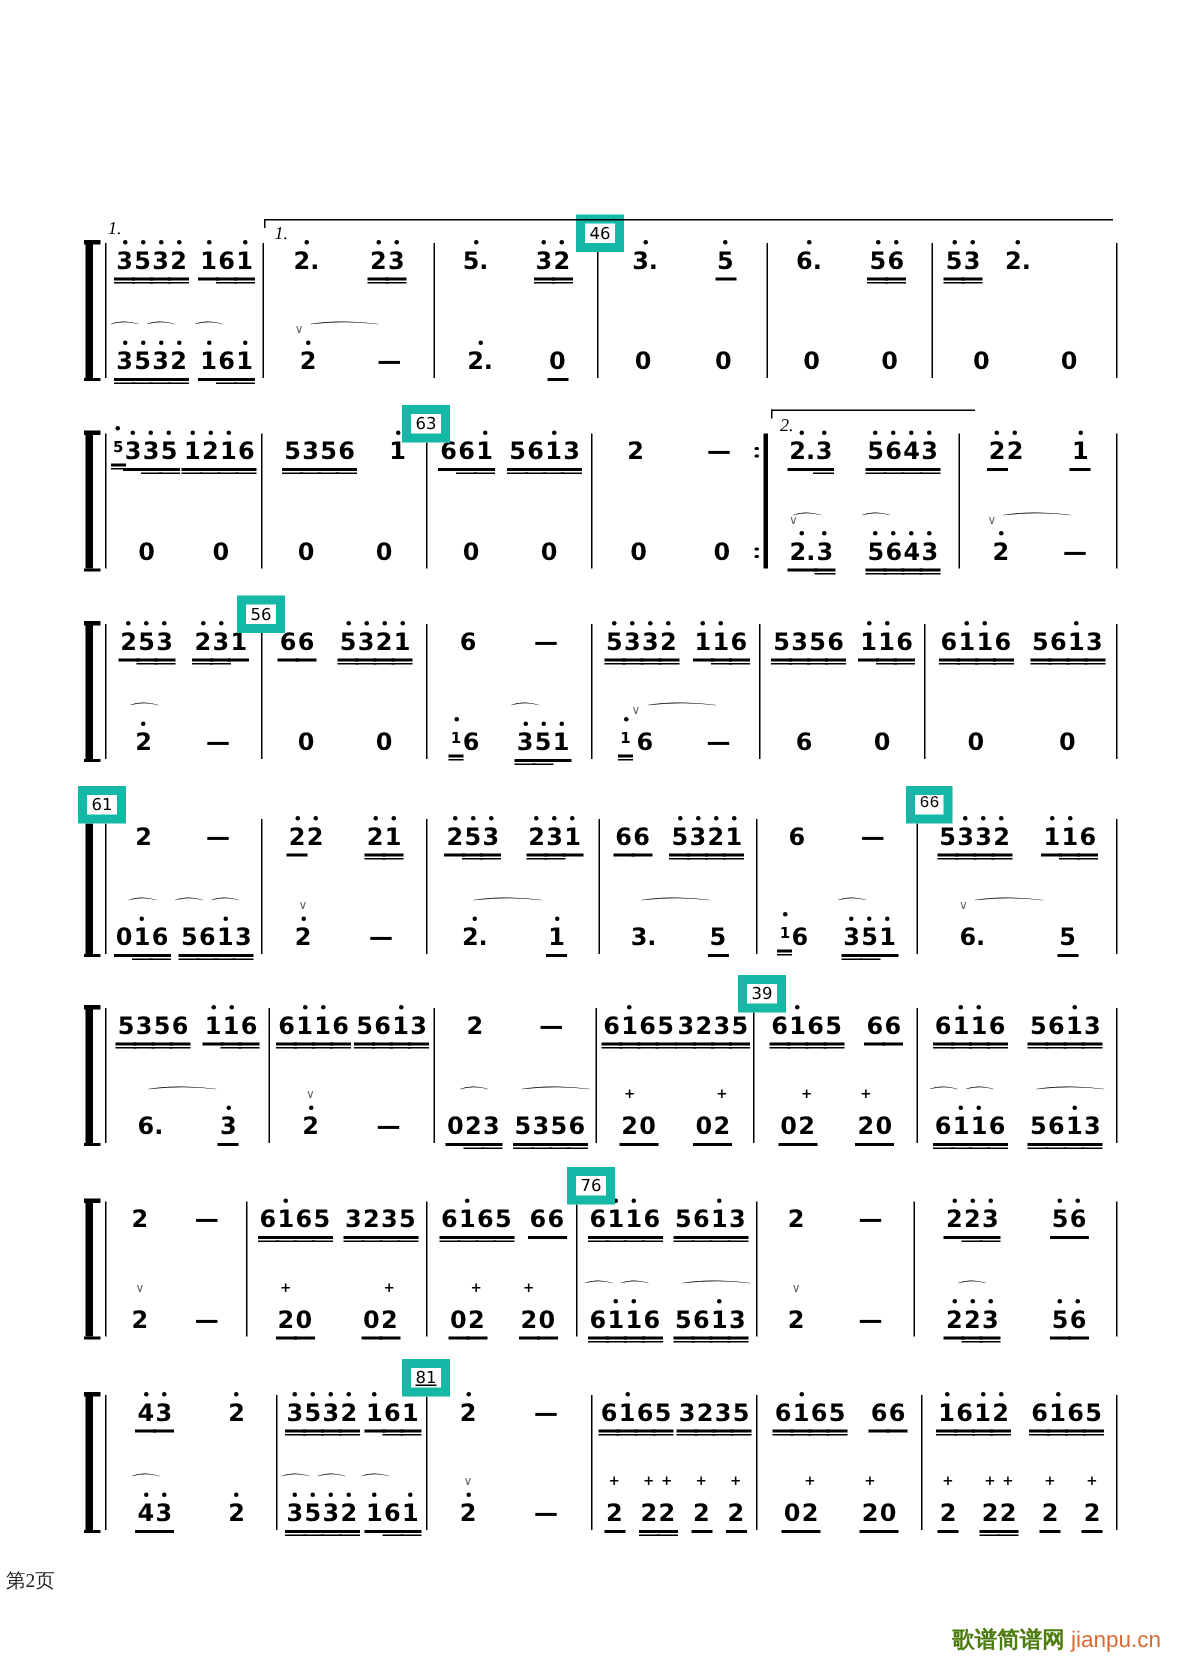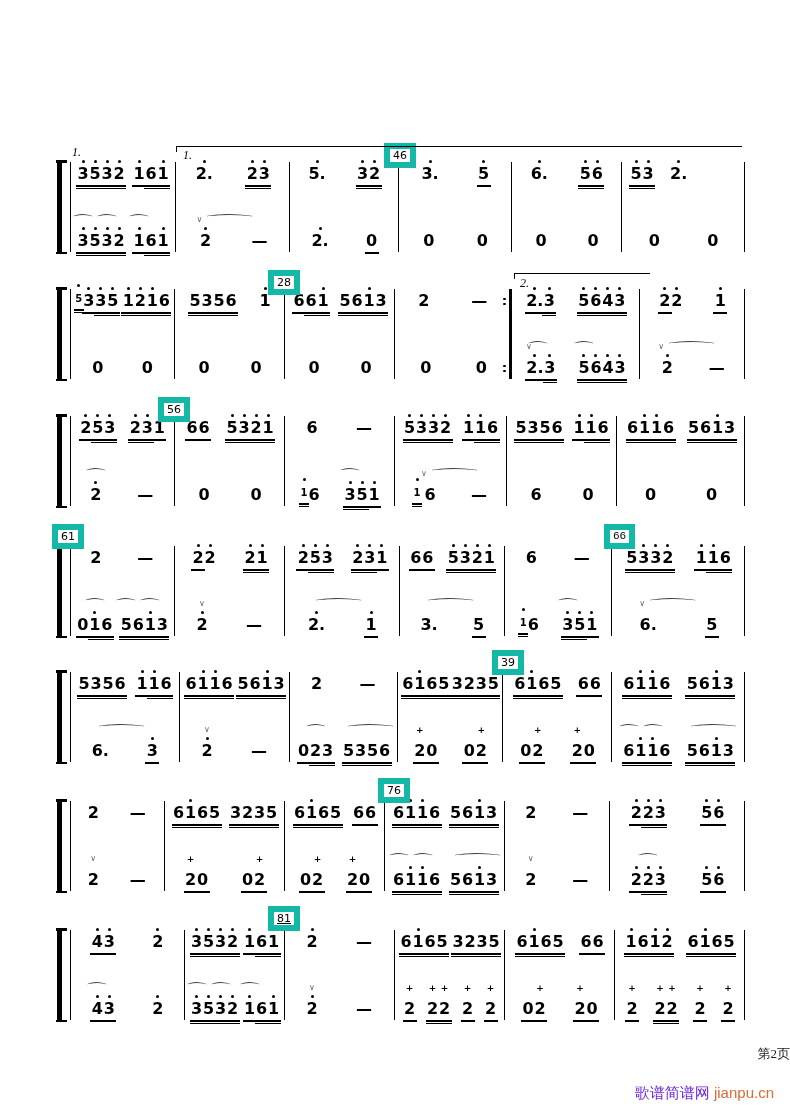--- a/index.html
+++ b/index.html
@@ -36,21 +36,21 @@
   
   .brace{position:absolute;width:8px;border-left:5px solid #000;}
   .brace::before,.brace::after{content:"";position:absolute;left:-6px;width:11px;height:2.5px;background:#000;}
   .brace::before{top:-2px;} .brace::after{bottom:-2px;}
   .mbox{position:absolute;border:6px solid #14b8a6;background:#fff;font-size:11px;line-height:13px;
         padding:0 3px;font-family:"DejaVu Sans",sans-serif;}
   .vline{position:absolute;height:1px;background:#000;}
   .vline::before{content:"";position:absolute;left:0;top:0;width:1px;height:6px;background:#000;}
   .vlabel{position:absolute;font:italic 12px "Liberation Serif",serif;}
   
-  .footer{position:absolute;left:16px;right:0;top:1045px;text-align:right;
+  .footer{position:absolute;left:4px;right:0;top:1045px;text-align:left;
           font:13px "Liberation Serif",serif;color:#222;}
   .wm{position:absolute;right:16px;top:1084px;font-size:15px;font-family:"Liberation Sans",sans-serif;}
 </style>
 </head>
 <body>
 
 <div class="page">
   <div id="score">
       <div class="system" style="top: 148px;">
         <div class="meas first" style="width: 106px;">
@@ -4132,31 +4132,31 @@
                 <span class="uls">
                   <i></i>
                 </span>
               </span>
             </span>
           </div>
         </div>
       </div>
       <div class="brace" style="left: 57px; top: 930px; height: 90px;"></div>
       <div class="mbox" style="left: 384px; top: 143px;">46</div>
-      <div class="mbox" style="left: 268px; top: 270px;">28</div>
+      <div class="mbox" style="left: 268px; top: 270px;">63</div>
       <div class="mbox" style="left: 158px; top: 397px; text-align: right;">56</div>
       <div class="mbox" style="left: 52px; top: 524px;">61</div>
       <div class="mbox" style="left: 604px; top: 524px; font-family: Liberation Mono, monospace;">66</div>
       <div class="mbox" style="left: 492px; top: 650px;">39</div>
       <div class="mbox" style="left: 378px; top: 778px;">76</div>
       <div class="mbox" style="left: 268px; top: 906px; text-decoration: underline;">81</div>
       <div class="vline" style="left: 176px; top: 146px; width: 566px;"></div>
       <div class="vline" style="left: 514px; top: 273px; width: 136px;"></div>
       <div class="vlabel" style="left: 72px; top: 145px;">1.</div>
       <div class="vlabel" style="left: 183px; top: 148px;">1.</div>
       <div class="vlabel" style="left: 520px; top: 276px;">2.</div>
     </div>
   <div class="footer">第2页</div>
   <div class="wm">
-    <span style="color: #6d28d9;">歌谱简谱网</span>
+    <span style="color: #4d7c0f; font-weight: bold;">歌谱简谱网</span>
     <span style="color: rgb(217, 107, 53);">jianpu.cn</span>
   </div>
 </div>
 
 </body></html>

